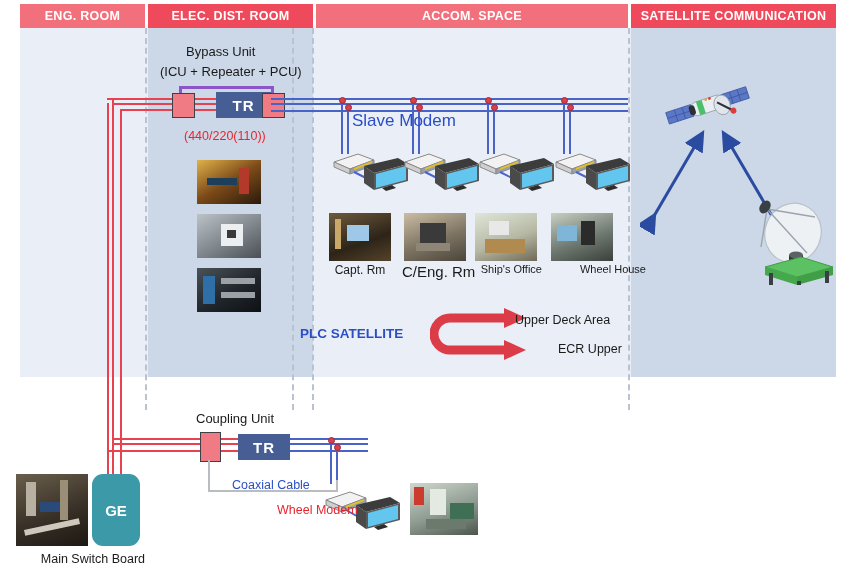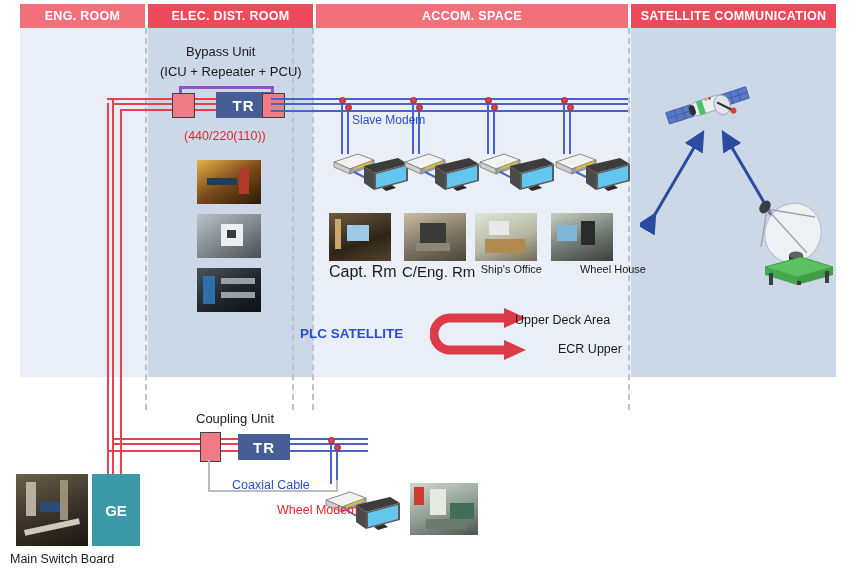--- a/index.html
+++ b/index.html
@@ -123,21 +123,21 @@
 <div class="blueline" style="left:487px;top:100px;width:2px;height:54px;"></div>
 <div class="blueline" style="left:493px;top:106px;width:2px;height:48px;"></div>
 <div class="dot" style="left:485px;top:97px;"></div>
 <div class="dot" style="left:491px;top:104px;"></div>
 
 <div class="blueline" style="left:563px;top:100px;width:2px;height:54px;"></div>
 <div class="blueline" style="left:569px;top:106px;width:2px;height:48px;"></div>
 <div class="dot" style="left:561px;top:97px;"></div>
 <div class="dot" style="left:567px;top:104px;"></div>
 
-<div class="lbl t-blue" style="left:352px;top:113px;font-size:12px;line-height:15px;">
+<div class="lbl t-blue" style="left:352px;top:113px;font-size:17px;line-height:15px;">
   <span style="display:inline-block;width:52px;">Slave Modem</span>
 </div>
 
 <svg class="ca" style="left:330px;top:140px;" width="80" height="52" viewBox="0 0 80 52">
   <g>
     <polygon points="4,22 28,14 44,20 20,29" fill="#f2f2f2" stroke="#8a8a8a" stroke-width="1"></polygon>
     <polygon points="4,22 20,29 20,34 4,27" fill="#cfcfcf" stroke="#8a8a8a" stroke-width="1"></polygon>
     <polygon points="20,29 44,20 44,25 20,34" fill="#9aa0a6" stroke="#8a8a8a" stroke-width="1"></polygon>
     <polygon points="24,28 42,21 42,23 24,30" fill="#e3c02a"></polygon>
   </g>
@@ -212,21 +212,21 @@
 </div>
 <div class="photo" style="left:475px;top:213px;width:62px;height:48px;background:linear-gradient(160deg,#dfe6d8,#b6b8a4 55%,#6f6a56);">
   <i style="left:14px;top:8px;width:20px;height:14px;background:#e8e8e8;"></i>
   <i style="left:10px;top:26px;width:40px;height:14px;background:#b08a4e;"></i>
 </div>
 <div class="photo" style="left:551px;top:213px;width:62px;height:48px;background:linear-gradient(160deg,#c9cfc2,#6f7a72 55%,#3a3f3a);">
   <i style="left:6px;top:12px;width:20px;height:16px;background:#7fb6d8;"></i>
   <i style="left:30px;top:8px;width:14px;height:24px;background:#2b2b2b;"></i>
 </div>
 
-<div class="lbl t-blk" style="left:329px;top:263px;width:62px;text-align:center;font-size:16px;">Capt. Rm</div>
+<div class="lbl t-blk" style="left:329px;top:263px;width:62px;text-align:center;font-size:12px;">Capt. Rm</div>
 <div class="lbl t-blk" style="left:402px;top:263px;width:66px;text-align:center;font-size:15px;">C/Eng. Rm</div>
 <div class="lbl t-blk" style="left:470px;top:263px;width:72px;text-align:right;font-size:11px;">Ship's Office</div>
 <div class="lbl t-blk" style="left:574px;top:263px;width:72px;text-align:right;font-size:11px;">Wheel House</div>
 
 <div class="photo" style="left:197px;top:160px;width:64px;height:44px;background:linear-gradient(150deg,#e0b24a,#7c4a18 50%,#2a1a0c);">
   <i style="left:10px;top:18px;width:30px;height:7px;background:#1d3f5c;"></i>
   <i style="left:42px;top:8px;width:10px;height:26px;background:#b33a2a;"></i>
 </div>
 <div class="photo" style="left:197px;top:214px;width:64px;height:44px;background:linear-gradient(150deg,#bcc3c8,#7d848a 55%,#4a5055);">
   <i style="left:24px;top:10px;width:22px;height:22px;background:#eceff1;"></i>
@@ -351,16 +351,16 @@
   <i style="left:40px;top:20px;width:24px;height:16px;background:#3f6f55;"></i>
   <i style="left:16px;top:36px;width:40px;height:10px;background:#6c7a6e;"></i>
 </div>
 
 <div class="photo" style="left:16px;top:474px;width:72px;height:72px;background:linear-gradient(160deg,#6a5f4c,#3a3128 55%,#1d1812);">
   <i style="left:10px;top:8px;width:10px;height:34px;background:#b8b0a0;"></i>
   <i style="left:44px;top:6px;width:8px;height:40px;background:#9a8e76;"></i>
   <i style="left:24px;top:28px;width:20px;height:10px;background:#2a4a7a;"></i>
   <i style="left:8px;top:50px;width:56px;height:6px;background:#cfc9bd;transform:rotate(-12deg);"></i>
 </div>
-<div class="gebox" style="left:92px;top:474px;width:48px;height:72px;">
+<div class="gebox" style="left:92px;top:474px;width:48px;height:72px;border-radius:11px;">
   <span>GE</span>
 </div>
-<div class="lbl t-blk" style="left:10px;top:552px;width:135px;text-align:left;font-size:12.5px;">Main Switch Board</div>
+<div class="lbl t-blk" style="left:10px;top:552px;width:135px;text-align:right;font-size:12.5px;">Main Switch Board</div>
 
 </body></html>

